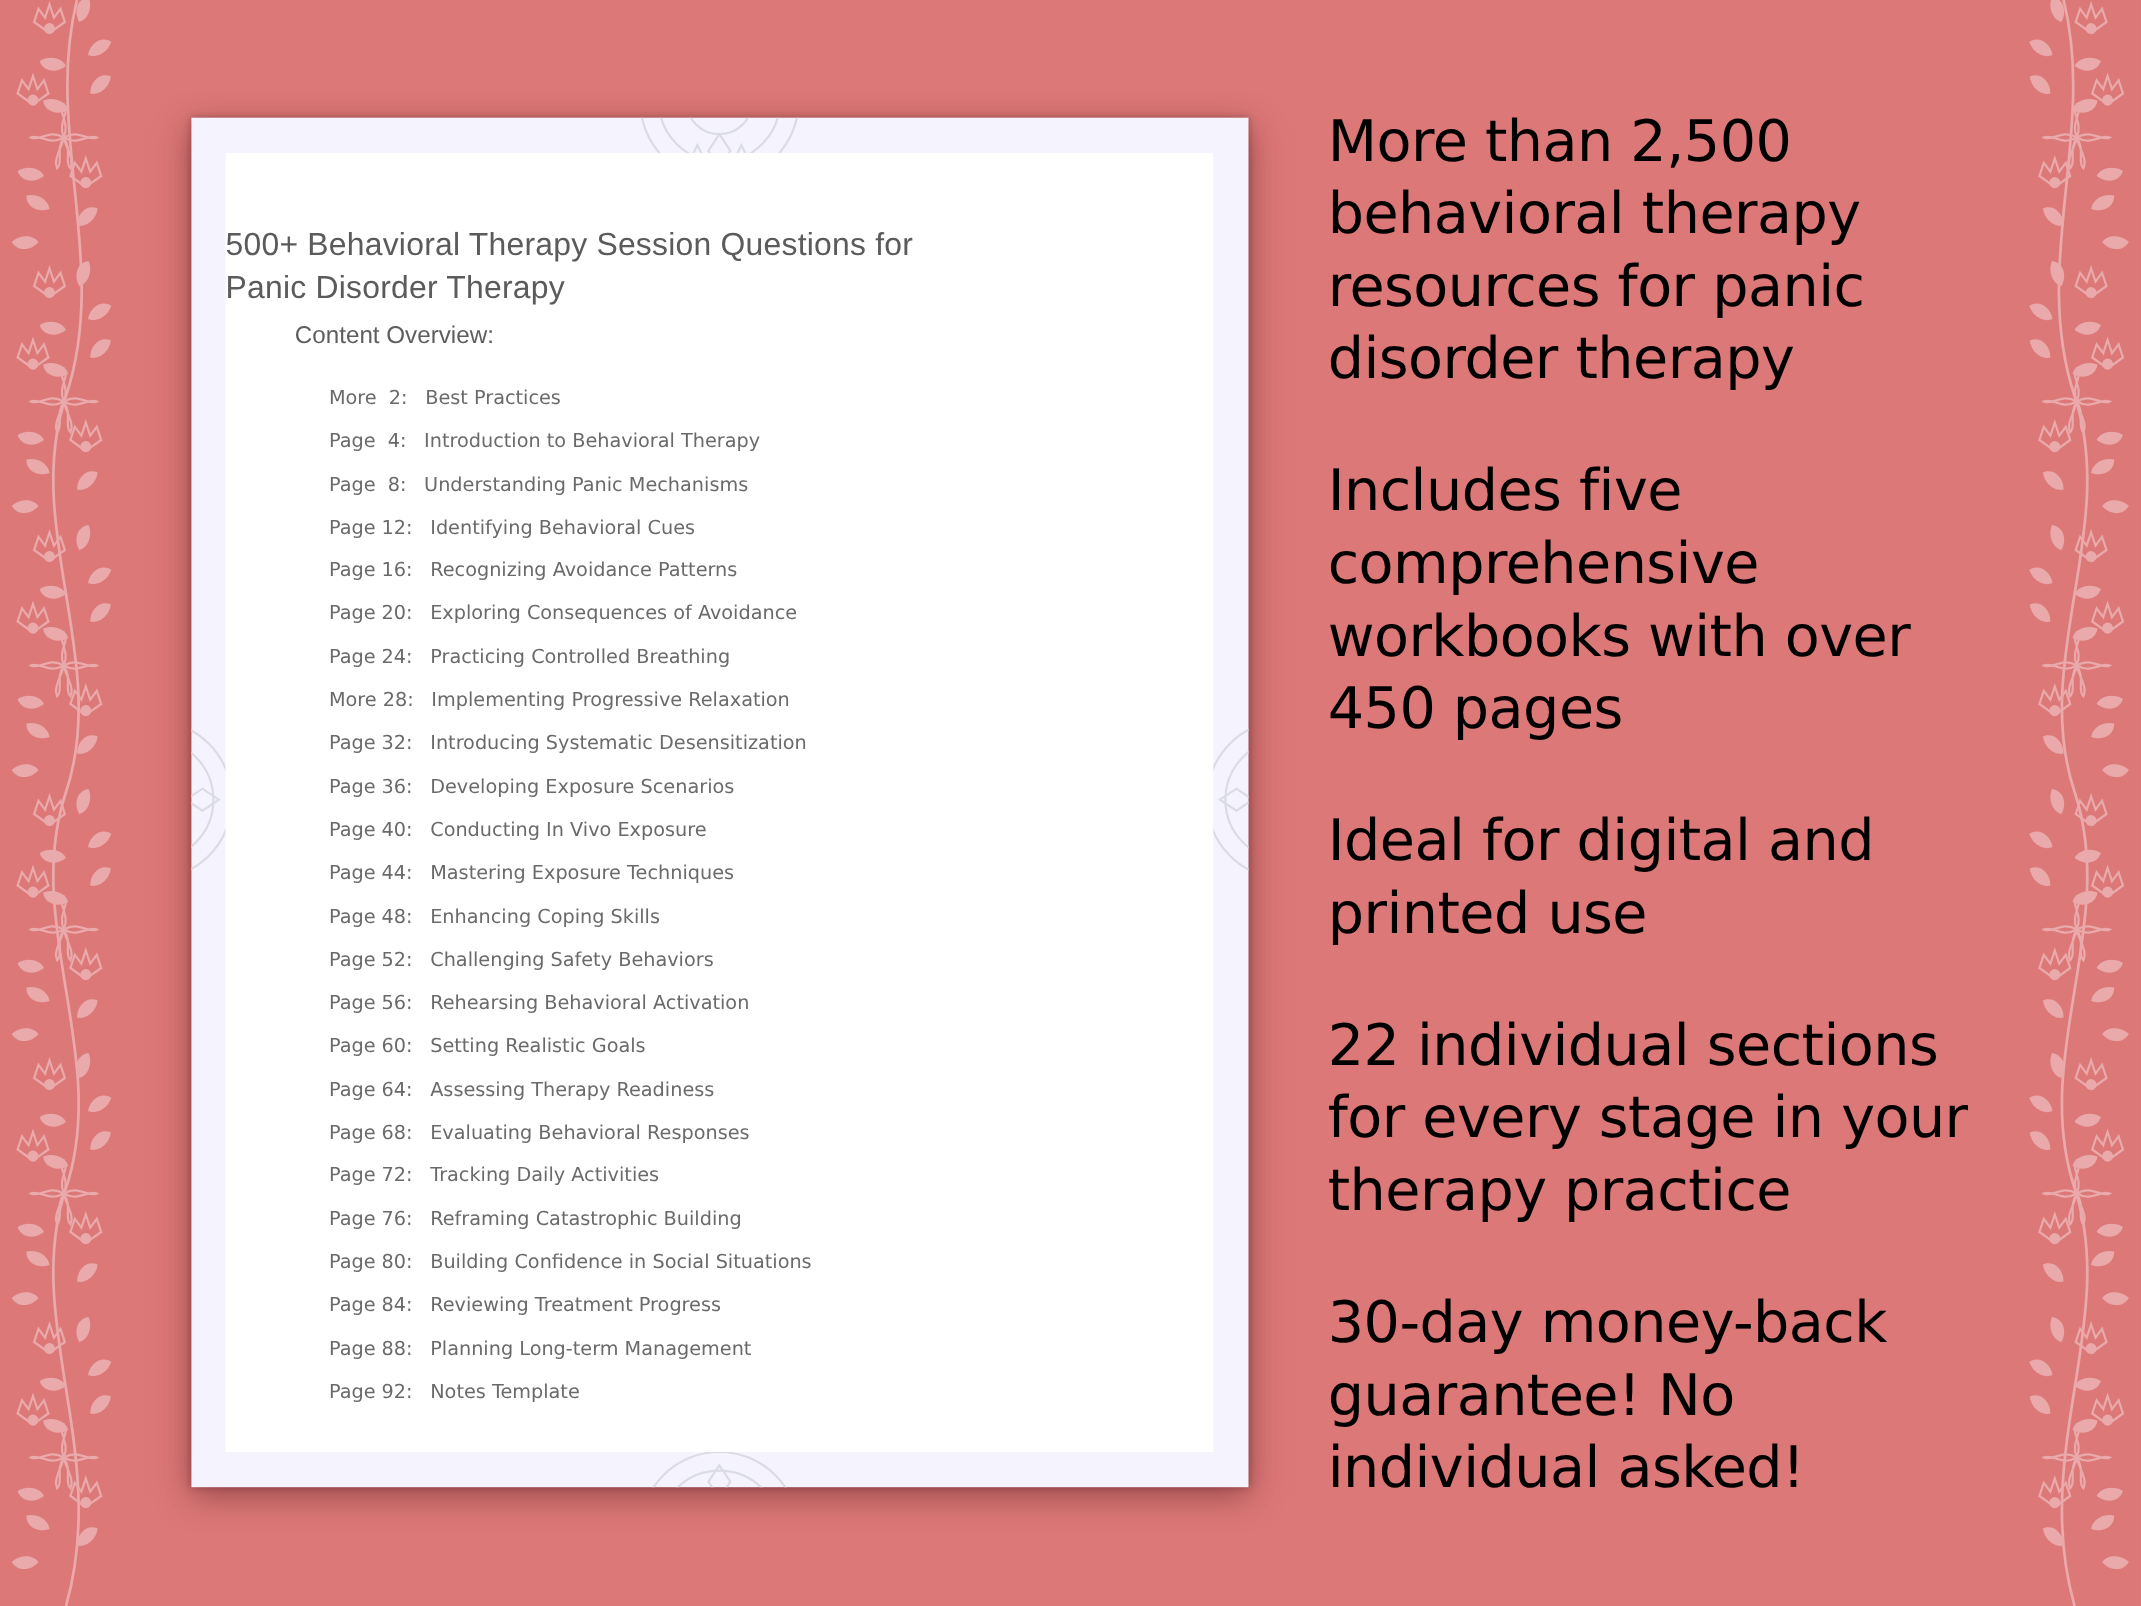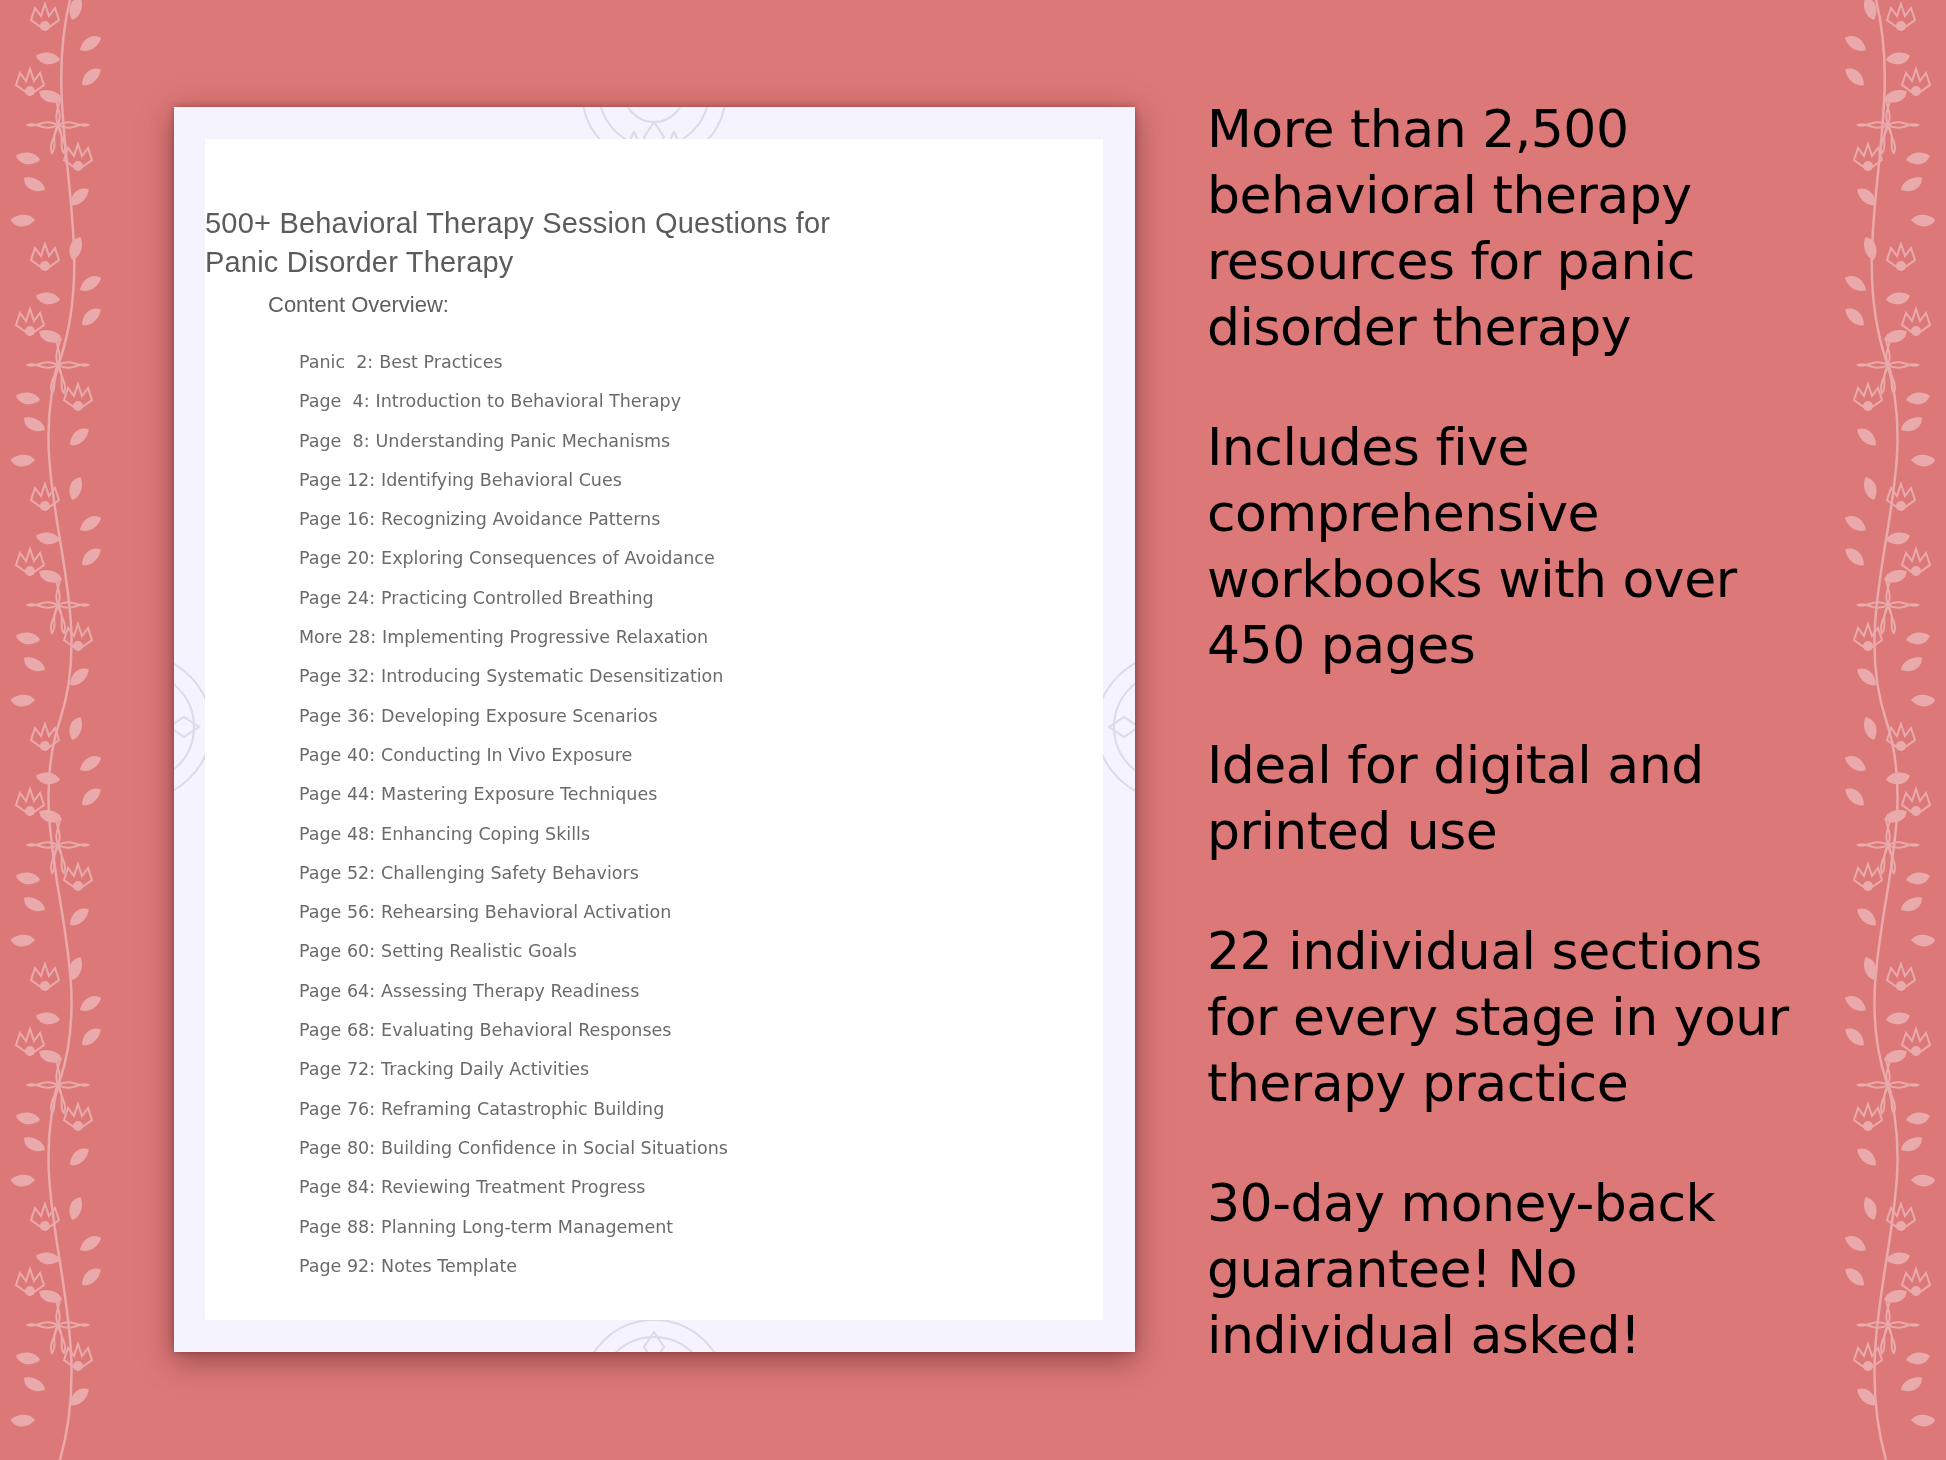--- a/index.html
+++ b/index.html
@@ -47,21 +47,21 @@
     position: absolute; left: 94px; top: 204px;
     margin: 0; padding: 0; list-style: none;
   }
   .toc li {
     height: 39.3px; line-height: 39.3px;
     color: #6a6a6a; font-size: 17.5px;
     font-family: "DejaVu Sans", sans-serif;
     white-space: pre;
   }
   .toc .pg { display: inline-block; }
-  .toc .ttl { margin-left: 6px; }
+  .toc .ttl { margin-left: 16px; }
 
   .features {
     position: absolute; left: 1207px; top: 96px; width: 600px;
   }
   .feature {
     color: #000000; font-size: 52px; line-height: 66px;
     font-family: "DejaVu Sans", sans-serif; font-weight: normal;
     letter-spacing: -0.5px;
     margin: 0 0 54px 0;
   }
@@ -159,21 +159,21 @@
     </g>
   </svg>
 
   <div class="doc-page">
     <h1 class="doc-title">
       <span>500+ Behavioral Therapy Session Questions for</span>
       <span>Panic Disorder Therapy</span>
     </h1>
     <div class="overview-label">Content Overview:</div>
     <ul class="toc">
-      <li><span class="pg">Panic  2:</span><span class="ttl">Best Practices</span></li>
+      <li><span class="pg">More  2:</span><span class="ttl">Best Practices</span></li>
       <li><span class="pg">Page  4:</span><span class="ttl">Introduction to Behavioral Therapy</span></li>
       <li><span class="pg">Page  8:</span><span class="ttl">Understanding Panic Mechanisms</span></li>
       <li><span class="pg">Page 12:</span><span class="ttl">Identifying Behavioral Cues</span></li>
       <li><span class="pg">Page 16:</span><span class="ttl">Recognizing Avoidance Patterns</span></li>
       <li><span class="pg">Page 20:</span><span class="ttl">Exploring Consequences of Avoidance</span></li>
       <li><span class="pg">Page 24:</span><span class="ttl">Practicing Controlled Breathing</span></li>
       <li><span class="pg">More 28:</span><span class="ttl">Implementing Progressive Relaxation</span></li>
       <li><span class="pg">Page 32:</span><span class="ttl">Introducing Systematic Desensitization</span></li>
       <li><span class="pg">Page 36:</span><span class="ttl">Developing Exposure Scenarios</span></li>
       <li><span class="pg">Page 40:</span><span class="ttl">Conducting In Vivo Exposure</span></li>

